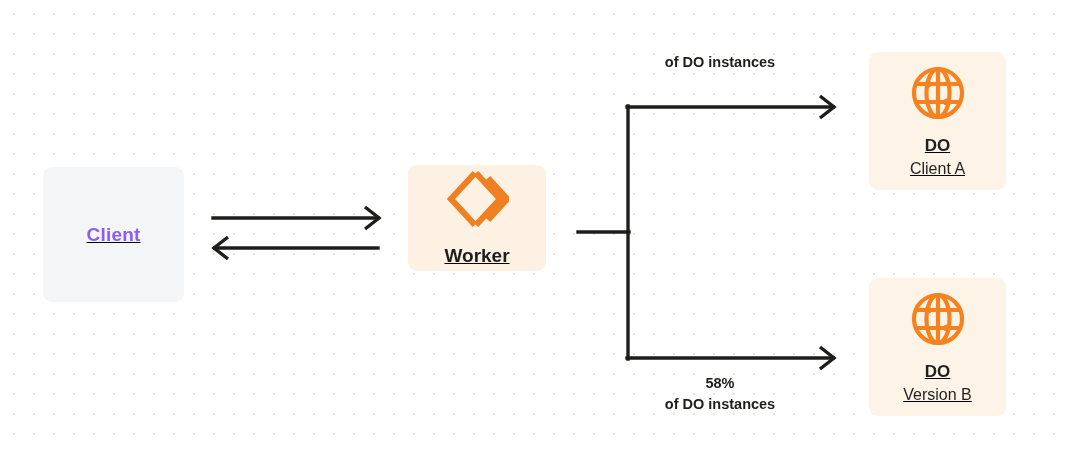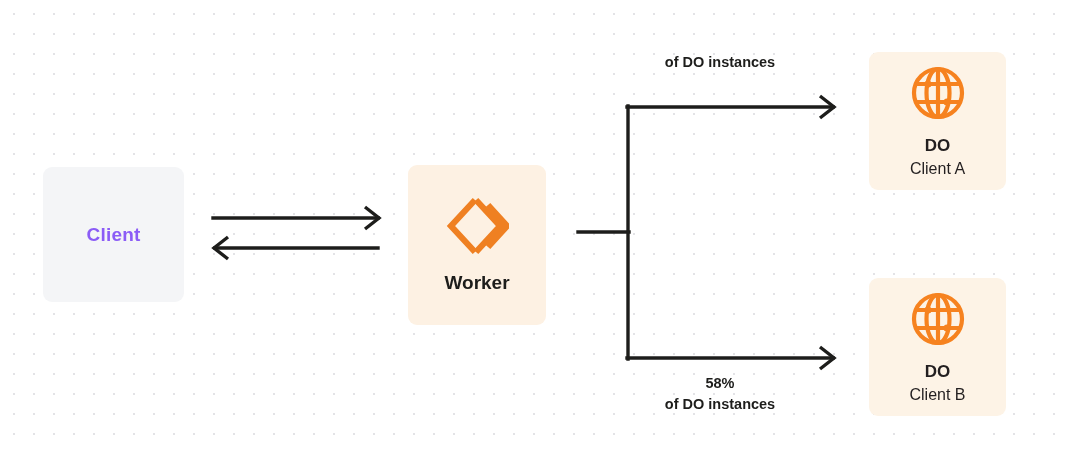--- a/index.html
+++ b/index.html
@@ -21,29 +21,30 @@
 
   
   .node {
     position: absolute;
     box-sizing: border-box;
     border-radius: 9px;
     display: flex;
     flex-direction: column;
     align-items: center;
     justify-content: center;
+    text-decoration: underline;
   }
   .node-client {
     left: 43px;  top: 167px;
     width: 141px; height: 135px;
     background: #f4f5f7;
   }
   .node-worker {
     left: 408px; top: 165px;
-    width: 138px; height: 160px;
+    width: 138px; height: 106px;
     background: #fdf1e3;
   }
   .node-do-a {
     left: 869px; top: 52px;
     width: 137px; height: 138px;
     background: #fdf3e6;
   }
   .node-do-b {
     left: 869px; top: 278px;
     width: 137px; height: 138px;
@@ -176,21 +177,21 @@
         <circle cx="29" cy="29" r="24" stroke="#f6821f" stroke-width="4.2" fill="none"></circle>
         <ellipse cx="29" cy="29" rx="11.5" ry="24" stroke="#f6821f" stroke-width="4.2" fill="none"></ellipse>
         <line x1="29" y1="5" x2="29" y2="53" stroke="#f6821f" stroke-width="4.2"></line>
         <line x1="6.5" y1="20" x2="51.5" y2="20" stroke="#f6821f" stroke-width="4.2"></line>
         <line x1="6.5" y1="38" x2="51.5" y2="38" stroke="#f6821f" stroke-width="4.2"></line>
         <circle cx="19" cy="20" r="3.6" fill="#f6821f"></circle>
         <circle cx="38" cy="38" r="3.6" fill="#f6821f"></circle>
       </svg>
     </span>
     <span class="node-title-small">DO</span>
-    <span class="node-sub">Client B</span>
+    <span class="node-sub">Version B</span>
   </div>
 
   <div class="edge-label lbl-top">
     <div>of DO instances</div>
   </div>
 
   <div class="edge-label lbl-bot">
     <div>58%</div>
     <div>of DO instances</div>
   </div>

